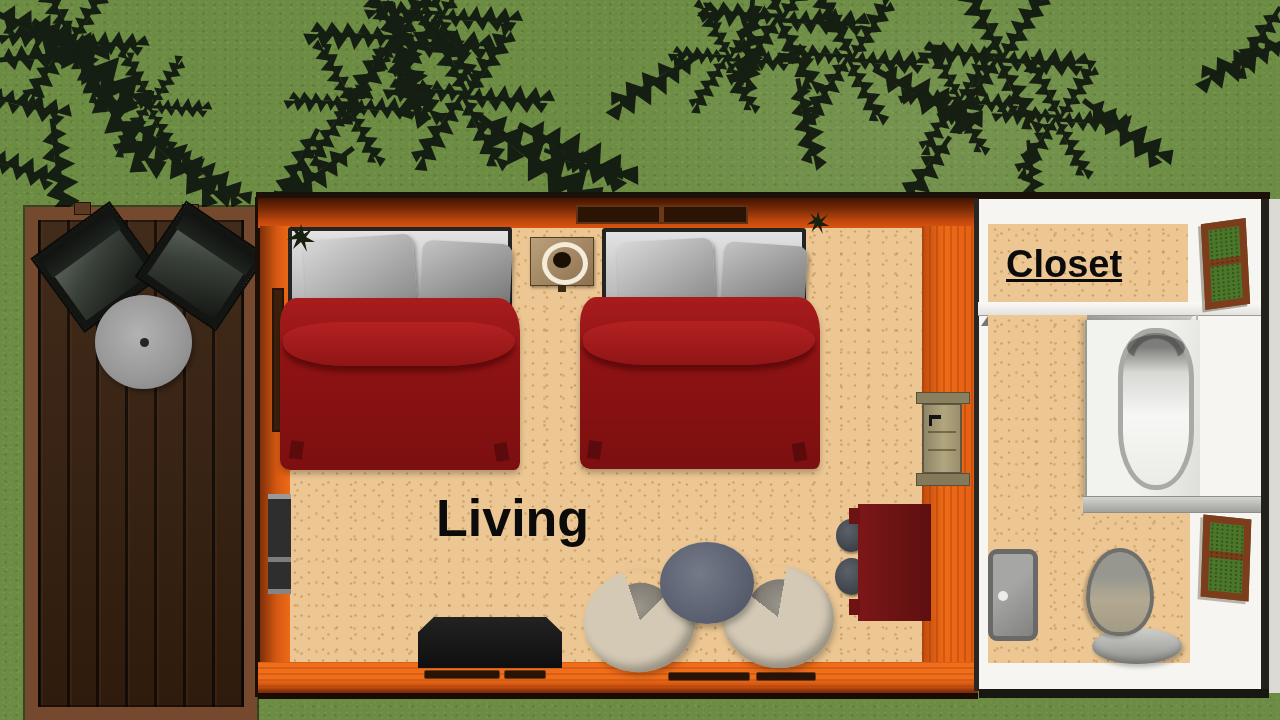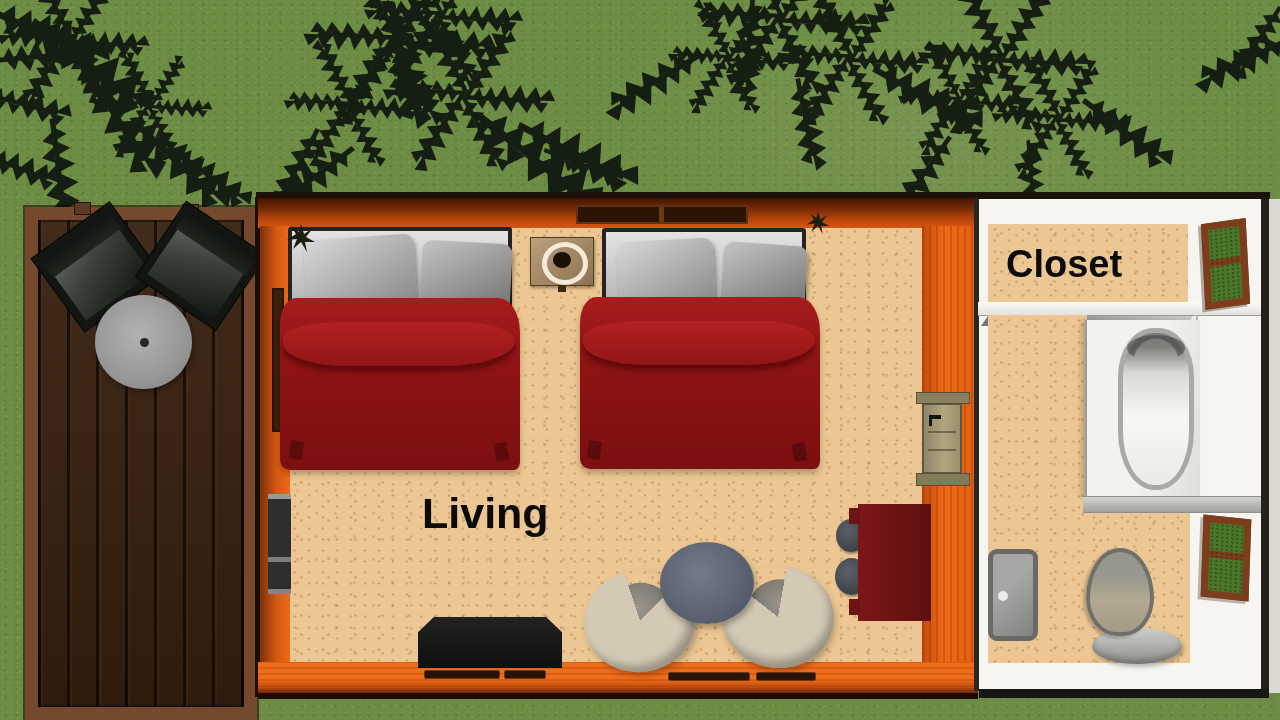--- a/index.html
+++ b/index.html
@@ -142,22 +142,22 @@
   .desk-chair.d2{left:835px;top:558px;width:33px;height:37px;}
   .interior-door{position:absolute;left:922px;top:403px;width:40px;height:71px;box-sizing:border-box;
     background:linear-gradient(90deg,#8f8568,#b1a67e 55%,#9a8f6d);border:2px solid #5f5740;}
   .interior-door .cap-top{position:absolute;left:-8px;top:-13px;width:52px;height:10px;background:#8a7f5e;border:1px solid #55503a;}
   .interior-door .cap-bot{position:absolute;left:-8px;bottom:-14px;width:52px;height:11px;background:#847a59;border:1px solid #55503a;}
   .interior-door .handle{position:absolute;left:5px;top:10px;width:12px;height:4px;background:#141414;}
   .interior-door .handle::after{content:"";position:absolute;left:0;top:0;width:3px;height:11px;background:#141414;}
   .interior-door .panel{position:absolute;left:4px;top:26px;right:4px;height:2px;background:rgba(70,60,35,.55);box-shadow:0 18px 0 rgba(70,60,35,.55);}
   
   .room-label{position:absolute;color:#0b0b0b;font-weight:700;line-height:1;letter-spacing:0;}
-  .label-living{left:422px;top:492px;font-size:43px;}
-  .label-closet{left:1006px;top:245px;font-size:38px;}
+  .label-living{left:436px;top:492px;font-size:52px;}
+  .label-closet{left:1006px;top:245px;font-size:38px;text-decoration:underline;}
   .label-bath{left:1010px;top:394px;font-size:56px;}
   
   .annex{position:absolute;left:975px;top:199px;width:305px;height:491px;background:#f6f5f1;}
   .annex-left-line{position:absolute;left:974px;top:199px;width:5px;height:492px;background:#2a2722;}
   .annex-bottom-line{position:absolute;left:979px;top:689px;width:290px;height:9px;background:#191712;}
   .annex-right-dark{position:absolute;left:1261px;top:199px;width:8px;height:494px;background:#23211a;}
   .annex-right-light{position:absolute;left:1269px;top:199px;width:11px;height:494px;background:#dbdad4;}
   .closet-floor{position:absolute;left:988px;top:224px;width:200px;height:78px;}
   .bath-floor-left{position:absolute;left:988px;top:315px;width:99px;height:348px;}
   .bath-floor-bottom{position:absolute;left:1087px;top:512px;width:103px;height:151px;}

